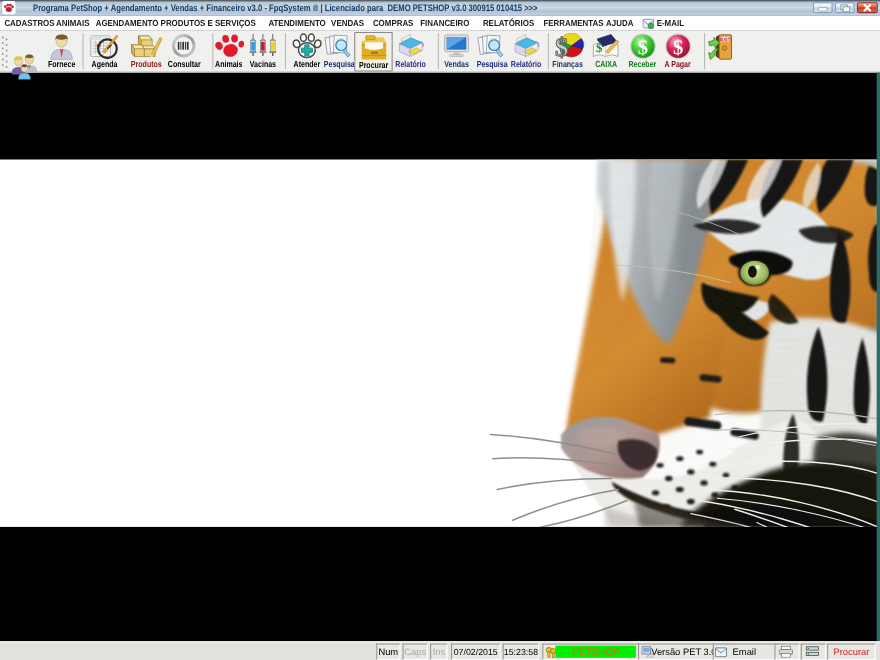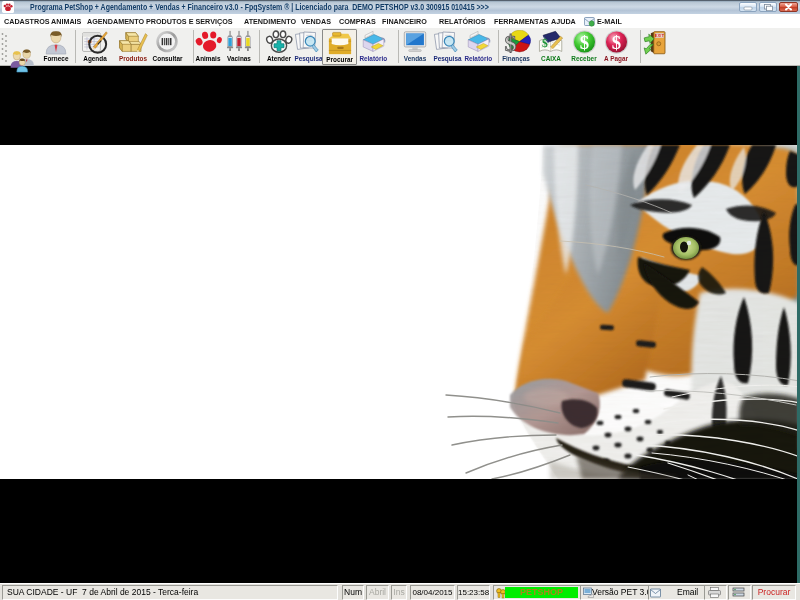--- a/index.html
+++ b/index.html
@@ -572,44 +572,43 @@
     <g fill="none" stroke-linecap="round">
       <path d="M560 96 C600 98 636 104 664 112" stroke="#c8c0b0" stroke-width="0.8"></path>
       <path d="M650 232 C700 226 754 228 800 236" stroke="#b4b4b0" stroke-width="1"></path>
       <path d="M646 246 C696 244 750 250 796 260" stroke="#c2c2be" stroke-width="1"></path>
     </g>
   </svg>
   </div>
   <div class="abs" style="left:797px;top:66px;width:3px;height:517px;background:#2e6b66;"></div>
 
   <div class="abs" id="statusbar">
-    <div class="sp" style="left:2px;width:330px;padding-left:4px;">SUA CIDADE - UF&nbsp; 7 de Abril de 2015 - Terca-feira</div>
     <div class="sp" style="left:342px;width:20px;text-align:center;">Num</div>
-    <div class="sp" style="left:366px;width:21px;text-align:center;color:#a8a8a2;">Abril</div>
+    <div class="sp" style="left:366px;width:21px;text-align:center;color:#a8a8a2;">Caps</div>
     <div class="sp" style="left:391px;width:14px;text-align:center;color:#a8a8a2;">Ins</div>
-    <div class="sp" style="left:410px;width:43px;text-align:center;font-size:8px;">08/04/2015</div>
+    <div class="sp" style="left:410px;width:43px;text-align:center;font-size:8px;">07/02/2015</div>
     <div class="sp" style="left:457px;width:31px;text-align:center;font-size:8px;">15:23:58</div>
     <div class="sp" style="left:493px;width:86px;padding:0;">
       <svg width="12" height="12" viewBox="0 0 12 12" style="position:absolute;left:1px;top:1px;">
         <circle cx="4" cy="4" r="2.4" fill="#f0c020" stroke="#8a6a10" stroke-width="0.7"></circle>
         <rect x="3" y="5.5" width="2" height="5" fill="#f0c020" stroke="#8a6a10" stroke-width="0.5"></rect>
         <circle cx="8" cy="5" r="2.4" fill="#f0c020" stroke="#8a6a10" stroke-width="0.7"></circle>
         <rect x="7" y="6.5" width="2" height="4.5" fill="#f0c020" stroke="#8a6a10" stroke-width="0.5"></rect>
       </svg>
     </div>
     <div style="position:absolute;left:505px;top:2.5px;width:73px;height:11px;background:#00ee00;font-size:9px;font-weight:bold;color:#a8861a;text-align:center;line-height:11px;">PETSHOP</div>
 
     <div class="sp" style="left:580px;width:74px;padding-left:11px;">
       <svg width="11" height="11" viewBox="0 0 11 11" style="position:absolute;left:2px;top:1px;">
         <rect x="0.5" y="1" width="8" height="6.5" fill="#d8e8f4" stroke="#55708a" stroke-width="0.7"></rect>
         <rect x="1.5" y="2" width="6" height="4" fill="#7ab0d8"></rect>
         <path d="M5 9.5 L10.5 7 L10.5 10.5 L5 10.5 Z" fill="#e8e8e8" stroke="#888" stroke-width="0.5"></path>
       </svg>
       Versão PET 3.0</div>
-    <div class="sp" style="left:648px;width:42px;padding-left:28px;">
+    <div class="sp" style="left:648px;width:42px;padding-left:17px;">
       <svg width="11" height="10" viewBox="0 0 11 10" style="position:absolute;left:1px;top:2px;">
         <rect x="0.5" y="1" width="10" height="8" rx="0.5" fill="#f0f4f8" stroke="#4a6a8a" stroke-width="0.7"></rect>
         <path d="M0.5 1.5 L5.5 5.5 L10.5 1.5" fill="none" stroke="#4a6a8a" stroke-width="0.7"></path>
       </svg>
       Email</div>
     <div class="sp" style="left:704px;width:21px;">
       <svg width="13" height="11" viewBox="0 0 13 11" style="position:absolute;left:3px;top:1px;">
         <rect x="2.5" y="0.5" width="8" height="3" fill="#f8f8f8" stroke="#666" stroke-width="0.6"></rect>
         <rect x="0.5" y="3.5" width="12" height="4.5" rx="1" fill="#d8d8d8" stroke="#666" stroke-width="0.6"></rect>
         <rect x="2.5" y="7" width="8" height="3.5" fill="#f8f8f8" stroke="#666" stroke-width="0.6"></rect>

